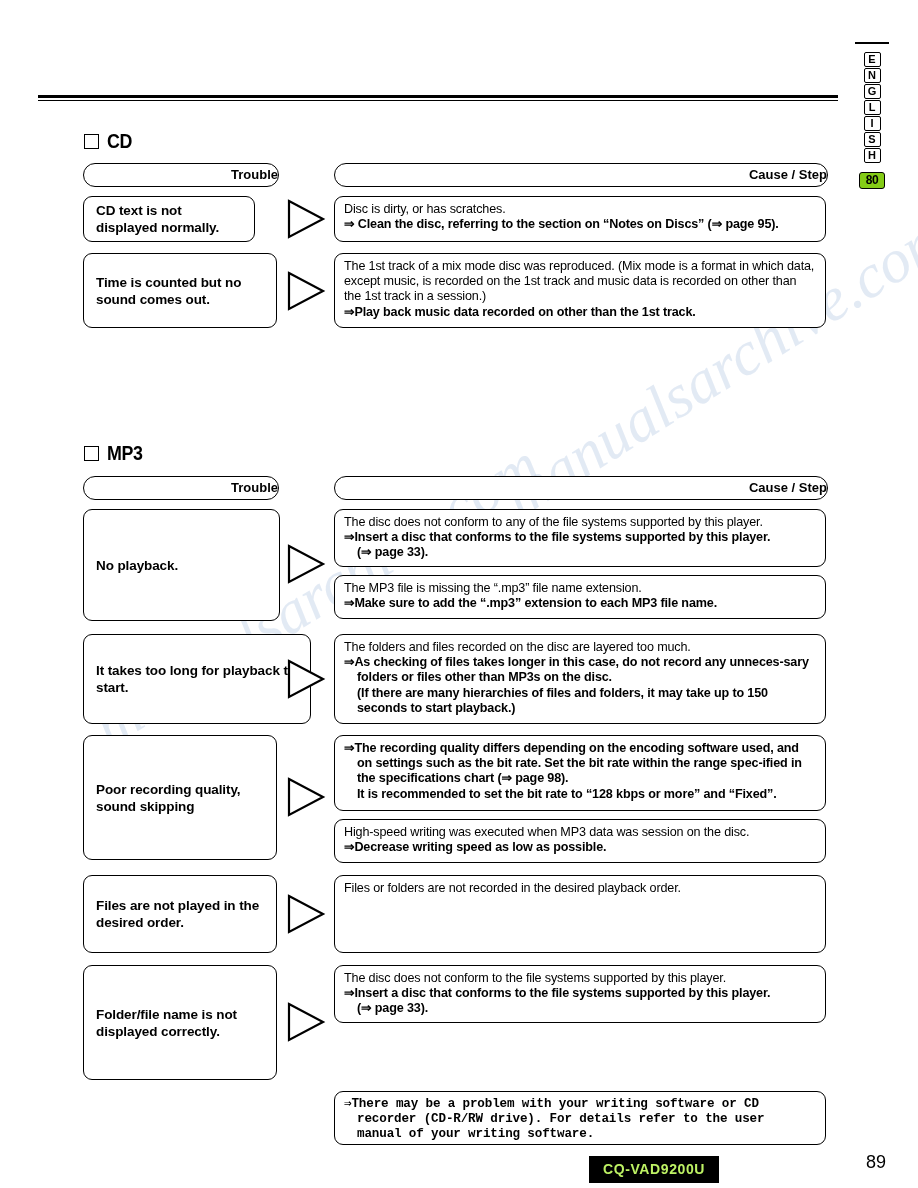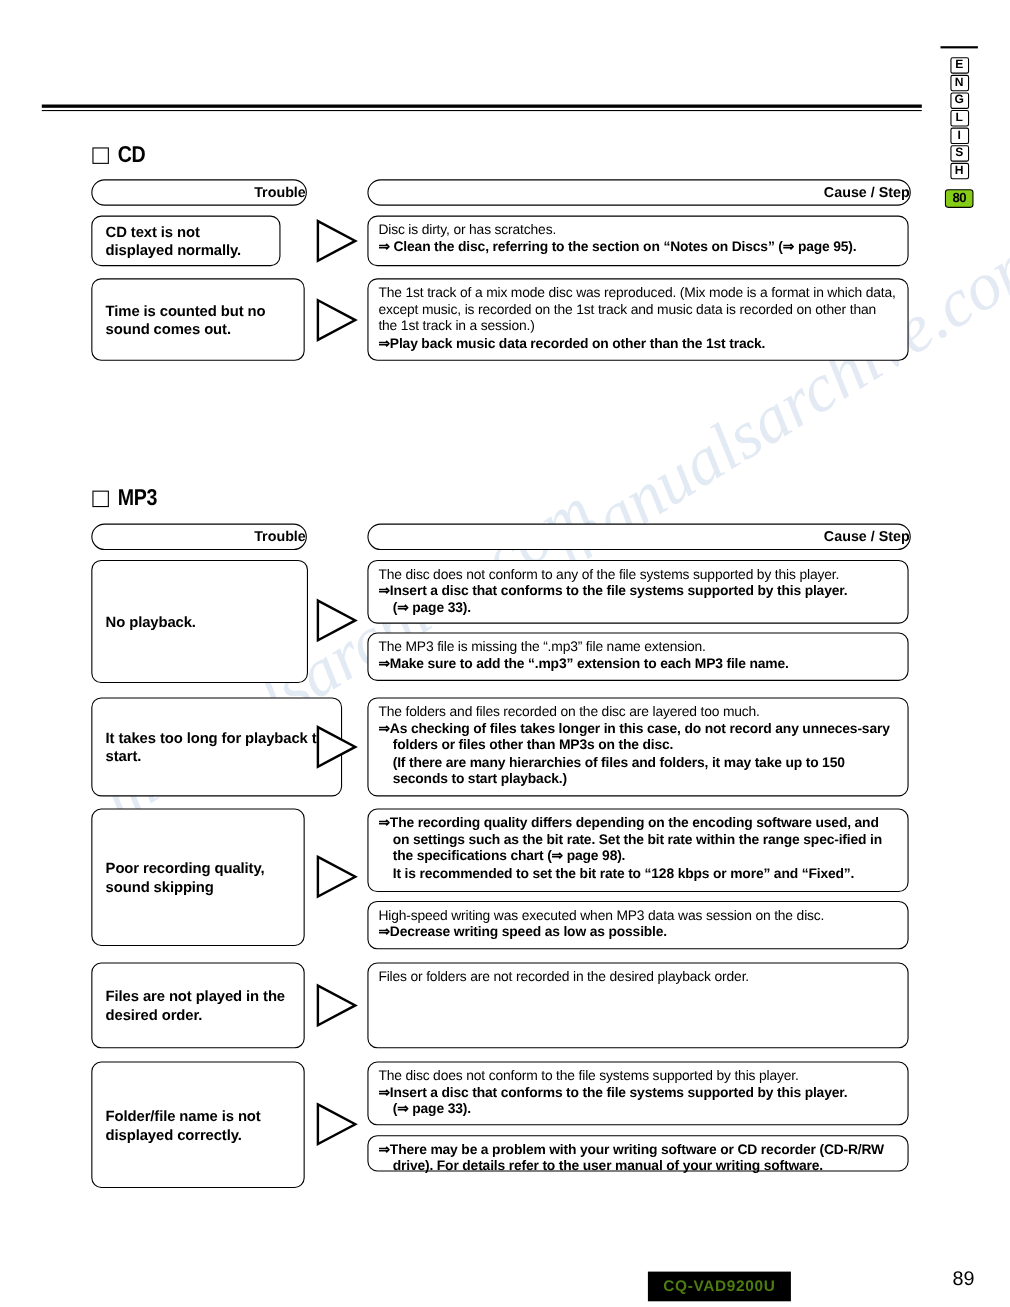--- a/index.html
+++ b/index.html
@@ -167,21 +167,21 @@
   
   .arrow {
     position: absolute;
   }
   .arrow svg { display: block; }
 
   
   .model-badge {
     position: absolute;
     background: #000;
-    color: #4d7c0f;
+    color: #bef264;
     font-weight: bold;
     font-size: 14px;
     letter-spacing: 0.6px;
     padding: 5px 14px 6px 14px;
     font-family: "Liberation Sans", sans-serif;
   }
   .page-no {
     position: absolute;
     font-size: 18px;
     font-family: "Liberation Sans", sans-serif;
@@ -336,20 +336,20 @@
   <div class="arrow" style="left:285px; top:1001px;">
     <svg width="42" height="42" viewBox="0 0 42 42">
       <polygon points="4,3 38,21 4,39" fill="#fff" stroke="#000" stroke-width="2.2" stroke-linejoin="miter"></polygon>
     </svg>
   </div>
   <div class="box cause-box" style="left:334px; top:965px; width:492px; height:58px;">
     <p class="plain">The disc does not conform to the file systems supported by this player.</p>
     <p class="bold">⇒Insert a disc that conforms to the file systems supported by this player.</p>
     <p class="bold ind2">(⇒ page 33).</p>
   </div>
-  <div class="box cause-box" style="left:334px; top:1032px; width:492px; height:33px;">
+  <div class="box cause-box" style="left:334px; top:1091px; width:492px; height:54px;font-family:Liberation Mono, monospace;">
     <p class="bold ind">⇒There may be a problem with your writing software or CD recorder (CD-R/RW drive).  For details refer to the user manual of your writing software.</p>
   </div>
 
   <div class="model-badge" style="left:589px; top:1156px;">CQ-VAD9200U</div>
   <div class="page-no" style="left:866px; top:1152px;">89</div>
 
 </div>
 
 </body></html>

